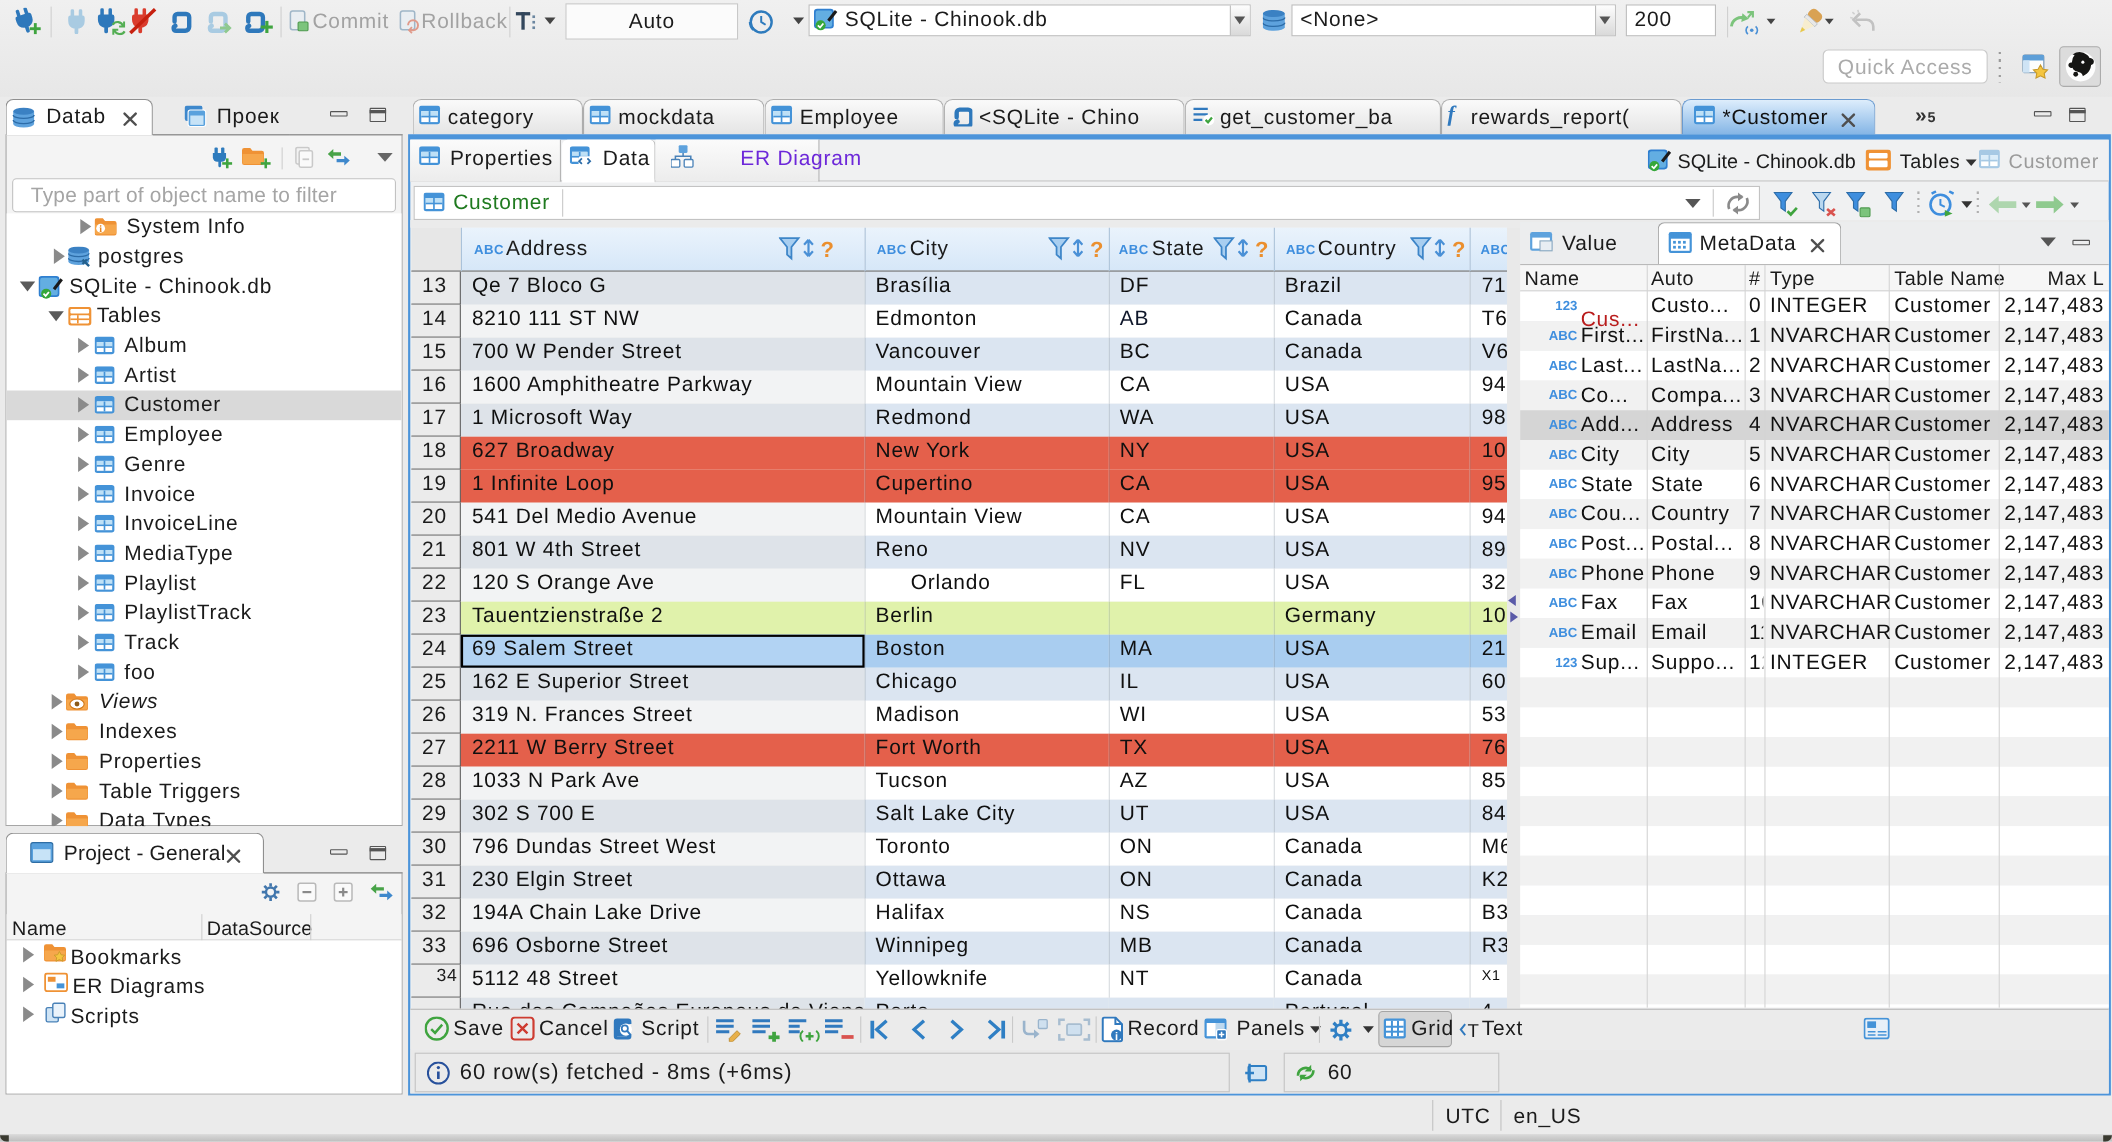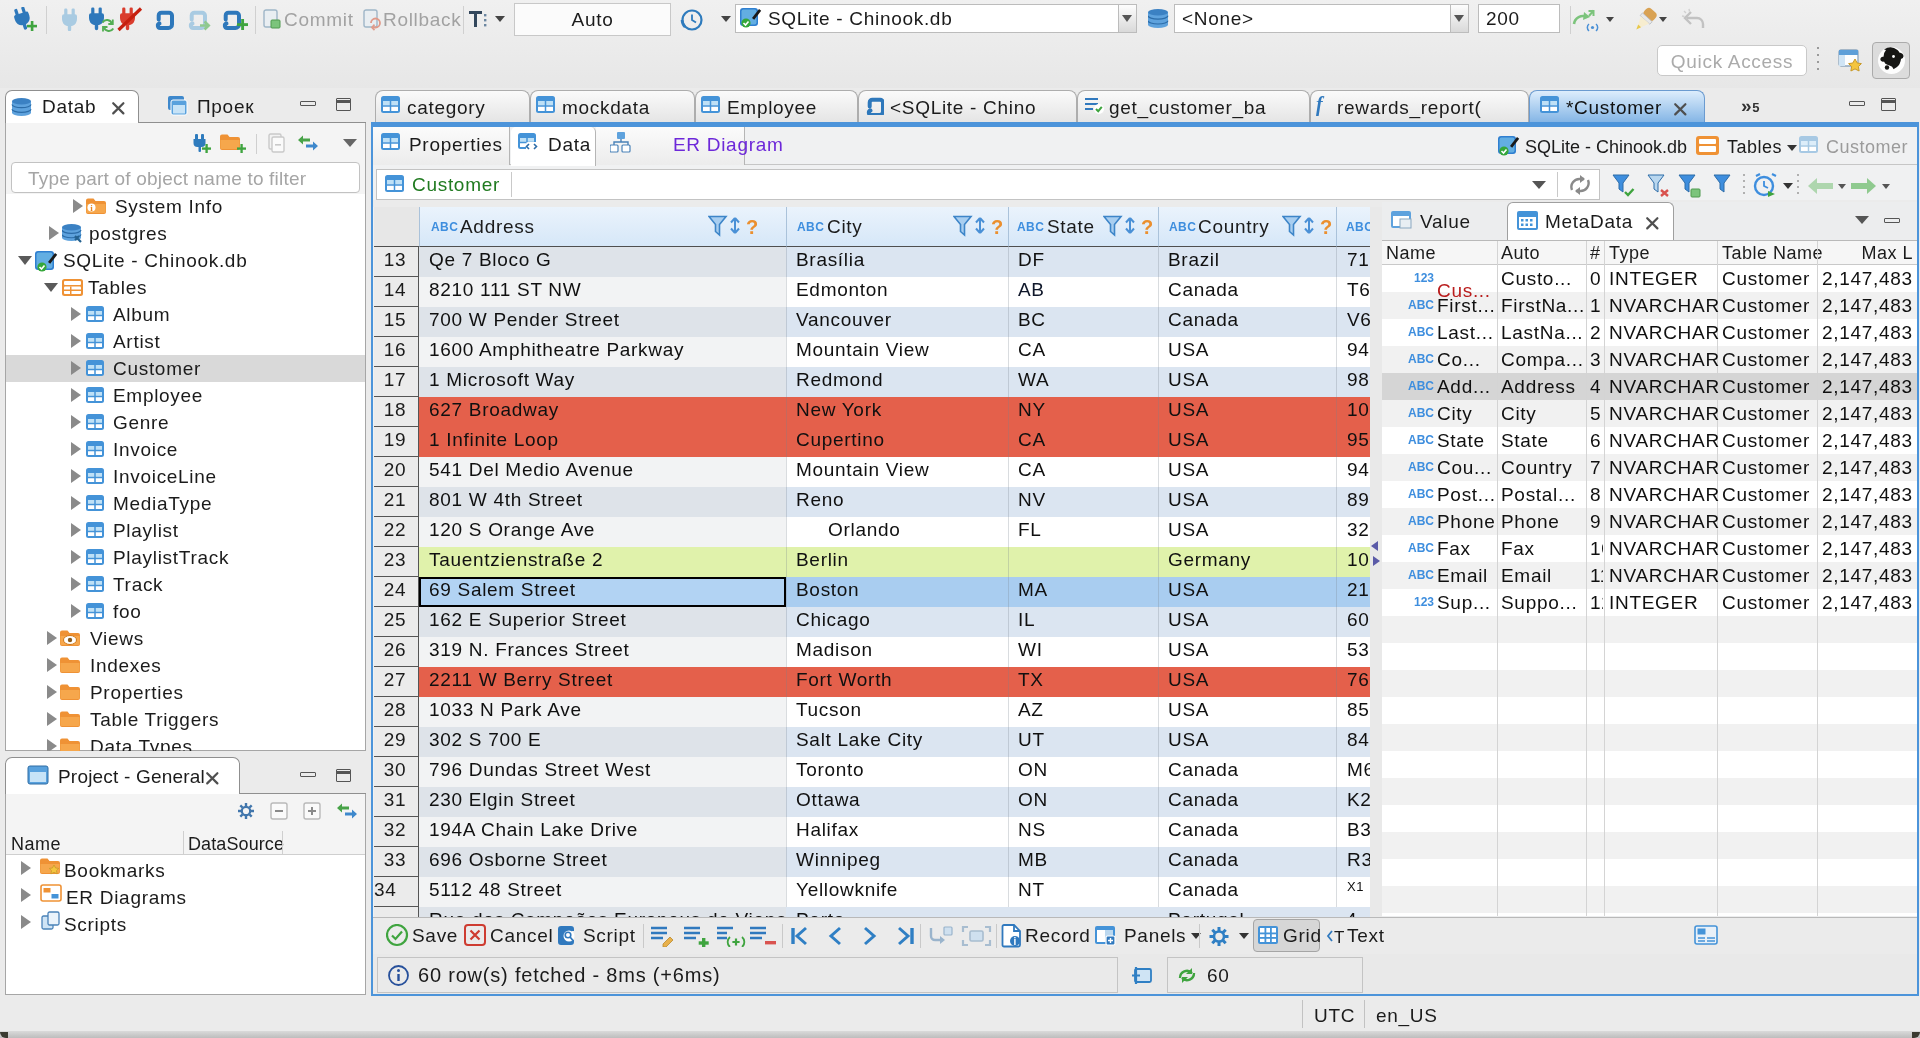--- a/index.html
+++ b/index.html
@@ -394,21 +394,21 @@
     <div style="position:absolute;left:113px;top:601px;font-size:19px;letter-spacing:0.7px;color:#1b1b1b;">foo</div>
     <div style="position:absolute;left:47px;top:631px;width:0;height:0;border-top:7px solid transparent;border-bottom:7px solid transparent;border-left:10px solid #8a8a8a;"></div>
     <svg style="position:absolute;left:60px;top:630px;" width="22" height="18" viewBox="0 0 22 18">
       <g transform="translate(0,0)">
         <path d="M0 2.5 a2 2 0 0 1 2-2 h5.5 l2 2.5 h8.5 a2 2 0 0 1 2 2 v9 a2 2 0 0 1 -2 2 h-16 a2 2 0 0 1 -2 -2 z" fill="#ef9235"></path>
         <path d="M0.5 6 h19 v7.5 a1.5 1.5 0 0 1 -1.5 1.5 h-16 a1.5 1.5 0 0 1 -1.5 -1.5 z" fill="#f6a74c"></path>
       </g>
       <ellipse cx="10" cy="10" rx="6.5" ry="4.5" fill="#fff" stroke="#d07716" stroke-width="1"></ellipse>
       <circle cx="10" cy="10" r="2.2" fill="#8a5a1a"></circle>
     </svg>
-    <div style="position:absolute;left:90px;top:628px;font-size:19px;letter-spacing:0.7px;color:#1b1b1b;">Views</div>
+    <div style="position:absolute;left:90px;top:628px;font-size:19px;letter-spacing:0.7px;color:#1b1b1b;font-style:italic;">Views</div>
     <div style="position:absolute;left:47px;top:658px;width:0;height:0;border-top:7px solid transparent;border-bottom:7px solid transparent;border-left:10px solid #8a8a8a;"></div>
     <svg style="position:absolute;left:60px;top:657px;" width="22" height="18" viewBox="0 0 22 18">
       <g transform="translate(0,0)">
         <path d="M0 2.5 a2 2 0 0 1 2-2 h5.5 l2 2.5 h8.5 a2 2 0 0 1 2 2 v9 a2 2 0 0 1 -2 2 h-16 a2 2 0 0 1 -2 -2 z" fill="#ef9235"></path>
         <path d="M0.5 6 h19 v7.5 a1.5 1.5 0 0 1 -1.5 1.5 h-16 a1.5 1.5 0 0 1 -1.5 -1.5 z" fill="#f6a74c"></path>
       </g>
     </svg>
     <div style="position:absolute;left:90px;top:655px;font-size:19px;letter-spacing:0.7px;color:#1b1b1b;">Indexes</div>
     <div style="position:absolute;left:47px;top:685px;width:0;height:0;border-top:7px solid transparent;border-bottom:7px solid transparent;border-left:10px solid #8a8a8a;"></div>
     <svg style="position:absolute;left:60px;top:684px;" width="22" height="18" viewBox="0 0 22 18">
@@ -958,21 +958,21 @@
     <div style="position:absolute;left:429px;top:849px;font-size:19px;letter-spacing:0.7px;color:#101010;white-space:nowrap;">696 Osborne Street</div>
     <div style="position:absolute;left:786px;top:847px;width:222px;height:30px;background:#dbe5f1;border-left:1px solid rgba(120,130,140,0.28);overflow:hidden;"></div>
     <div style="position:absolute;left:796px;top:849px;font-size:19px;letter-spacing:0.7px;color:#101010;white-space:nowrap;">Winnipeg</div>
     <div style="position:absolute;left:1008px;top:847px;width:150px;height:30px;background:#dbe5f1;border-left:1px solid rgba(120,130,140,0.28);overflow:hidden;"></div>
     <div style="position:absolute;left:1018px;top:849px;font-size:19px;letter-spacing:0.7px;color:#101010;white-space:nowrap;">MB</div>
     <div style="position:absolute;left:1158px;top:847px;width:178px;height:30px;background:#dbe5f1;border-left:1px solid rgba(120,130,140,0.28);overflow:hidden;"></div>
     <div style="position:absolute;left:1168px;top:849px;font-size:19px;letter-spacing:0.7px;color:#101010;white-space:nowrap;">Canada</div>
     <div style="position:absolute;left:1336px;top:847px;width:34px;height:30px;background:#dbe5f1;border-left:1px solid rgba(120,130,140,0.28);overflow:hidden;"></div>
     <div style="position:absolute;left:1347px;top:849px;font-size:19px;letter-spacing:0.7px;color:#101010;white-space:nowrap;">R3</div>
     <div style="position:absolute;left:374px;top:877px;width:45px;height:30px;background:#ebebeb;border-bottom:1px solid #555;border-right:1px solid #555;"></div>
-    <div style="position:absolute;left:374px;top:879px;width:42px;text-align:left;font-size:19px;letter-spacing:0.7px;color:#1b1b1b;">34</div>
+    <div style="position:absolute;left:374px;top:879px;width:42px;text-align:right;font-size:16px;letter-spacing:0.7px;color:#1b1b1b;">34</div>
     <div style="position:absolute;left:419px;top:877px;width:367px;height:30px;background:#f2f3f4;overflow:hidden;"></div>
     <div style="position:absolute;left:429px;top:879px;font-size:19px;letter-spacing:0.7px;color:#101010;white-space:nowrap;">5112 48 Street</div>
     <div style="position:absolute;left:786px;top:877px;width:222px;height:30px;background:#ffffff;border-left:1px solid rgba(120,130,140,0.28);overflow:hidden;"></div>
     <div style="position:absolute;left:796px;top:879px;font-size:19px;letter-spacing:0.7px;color:#101010;white-space:nowrap;">Yellowknife</div>
     <div style="position:absolute;left:1008px;top:877px;width:150px;height:30px;background:#ffffff;border-left:1px solid rgba(120,130,140,0.28);overflow:hidden;"></div>
     <div style="position:absolute;left:1018px;top:879px;font-size:19px;letter-spacing:0.7px;color:#101010;white-space:nowrap;">NT</div>
     <div style="position:absolute;left:1158px;top:877px;width:178px;height:30px;background:#ffffff;border-left:1px solid rgba(120,130,140,0.28);overflow:hidden;"></div>
     <div style="position:absolute;left:1168px;top:879px;font-size:19px;letter-spacing:0.7px;color:#101010;white-space:nowrap;">Canada</div>
     <div style="position:absolute;left:1336px;top:877px;width:34px;height:30px;background:#ffffff;border-left:1px solid rgba(120,130,140,0.28);overflow:hidden;"></div>
     <div style="position:absolute;left:1347px;top:879px;font-size:13px;letter-spacing:0.7px;color:#101010;white-space:nowrap;">X1</div>

